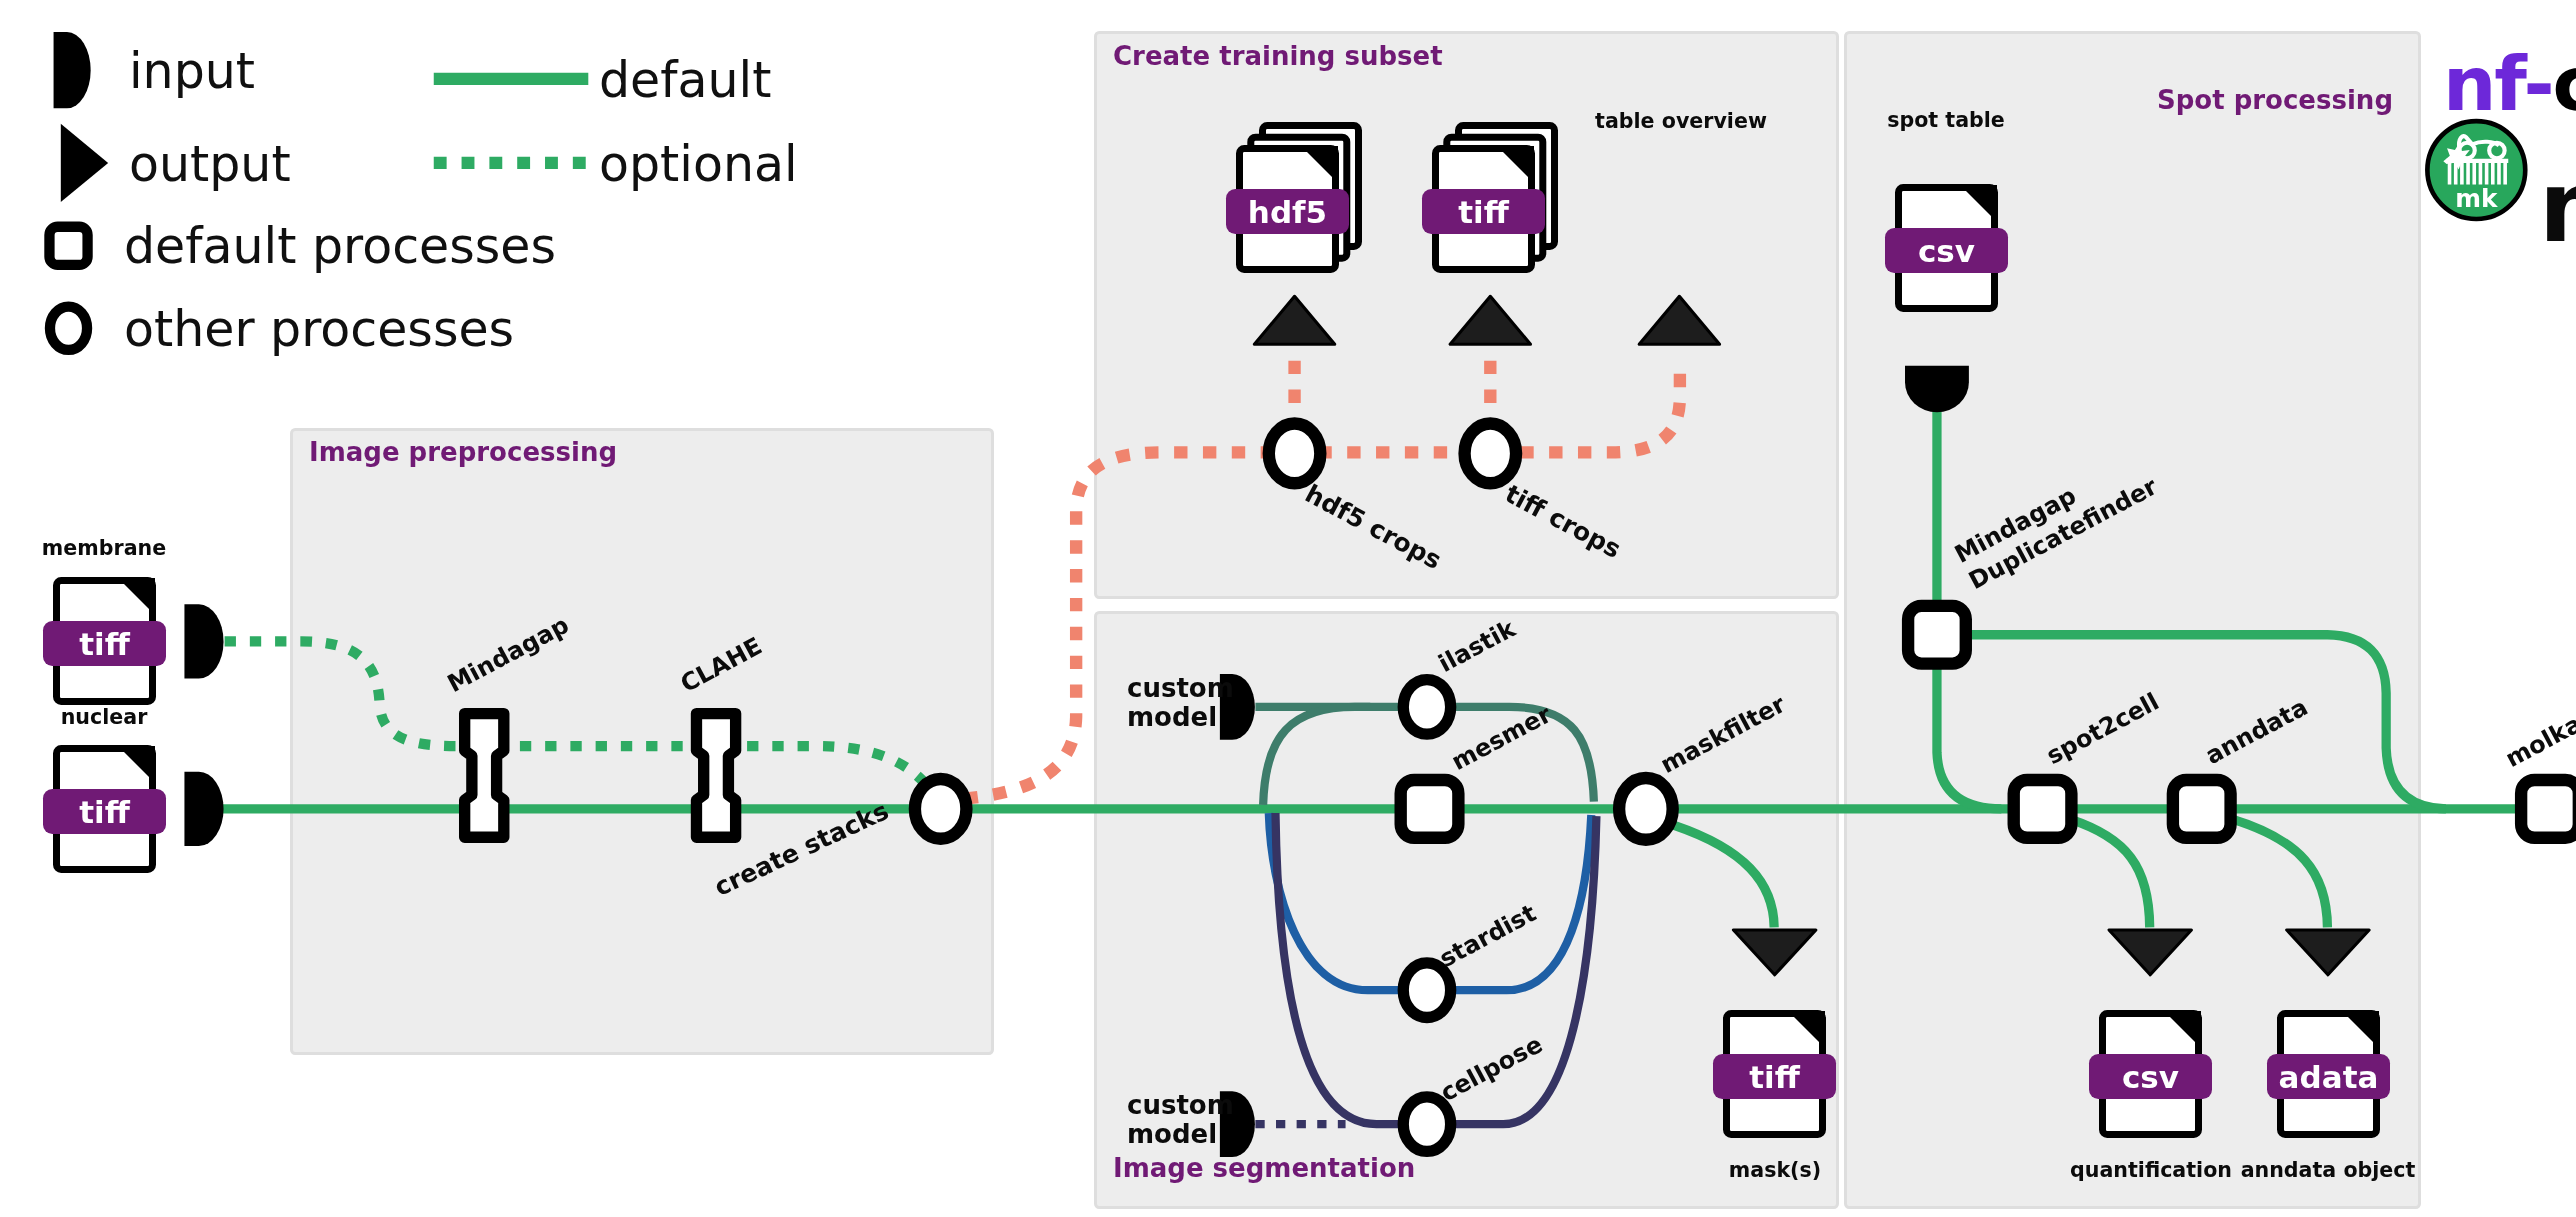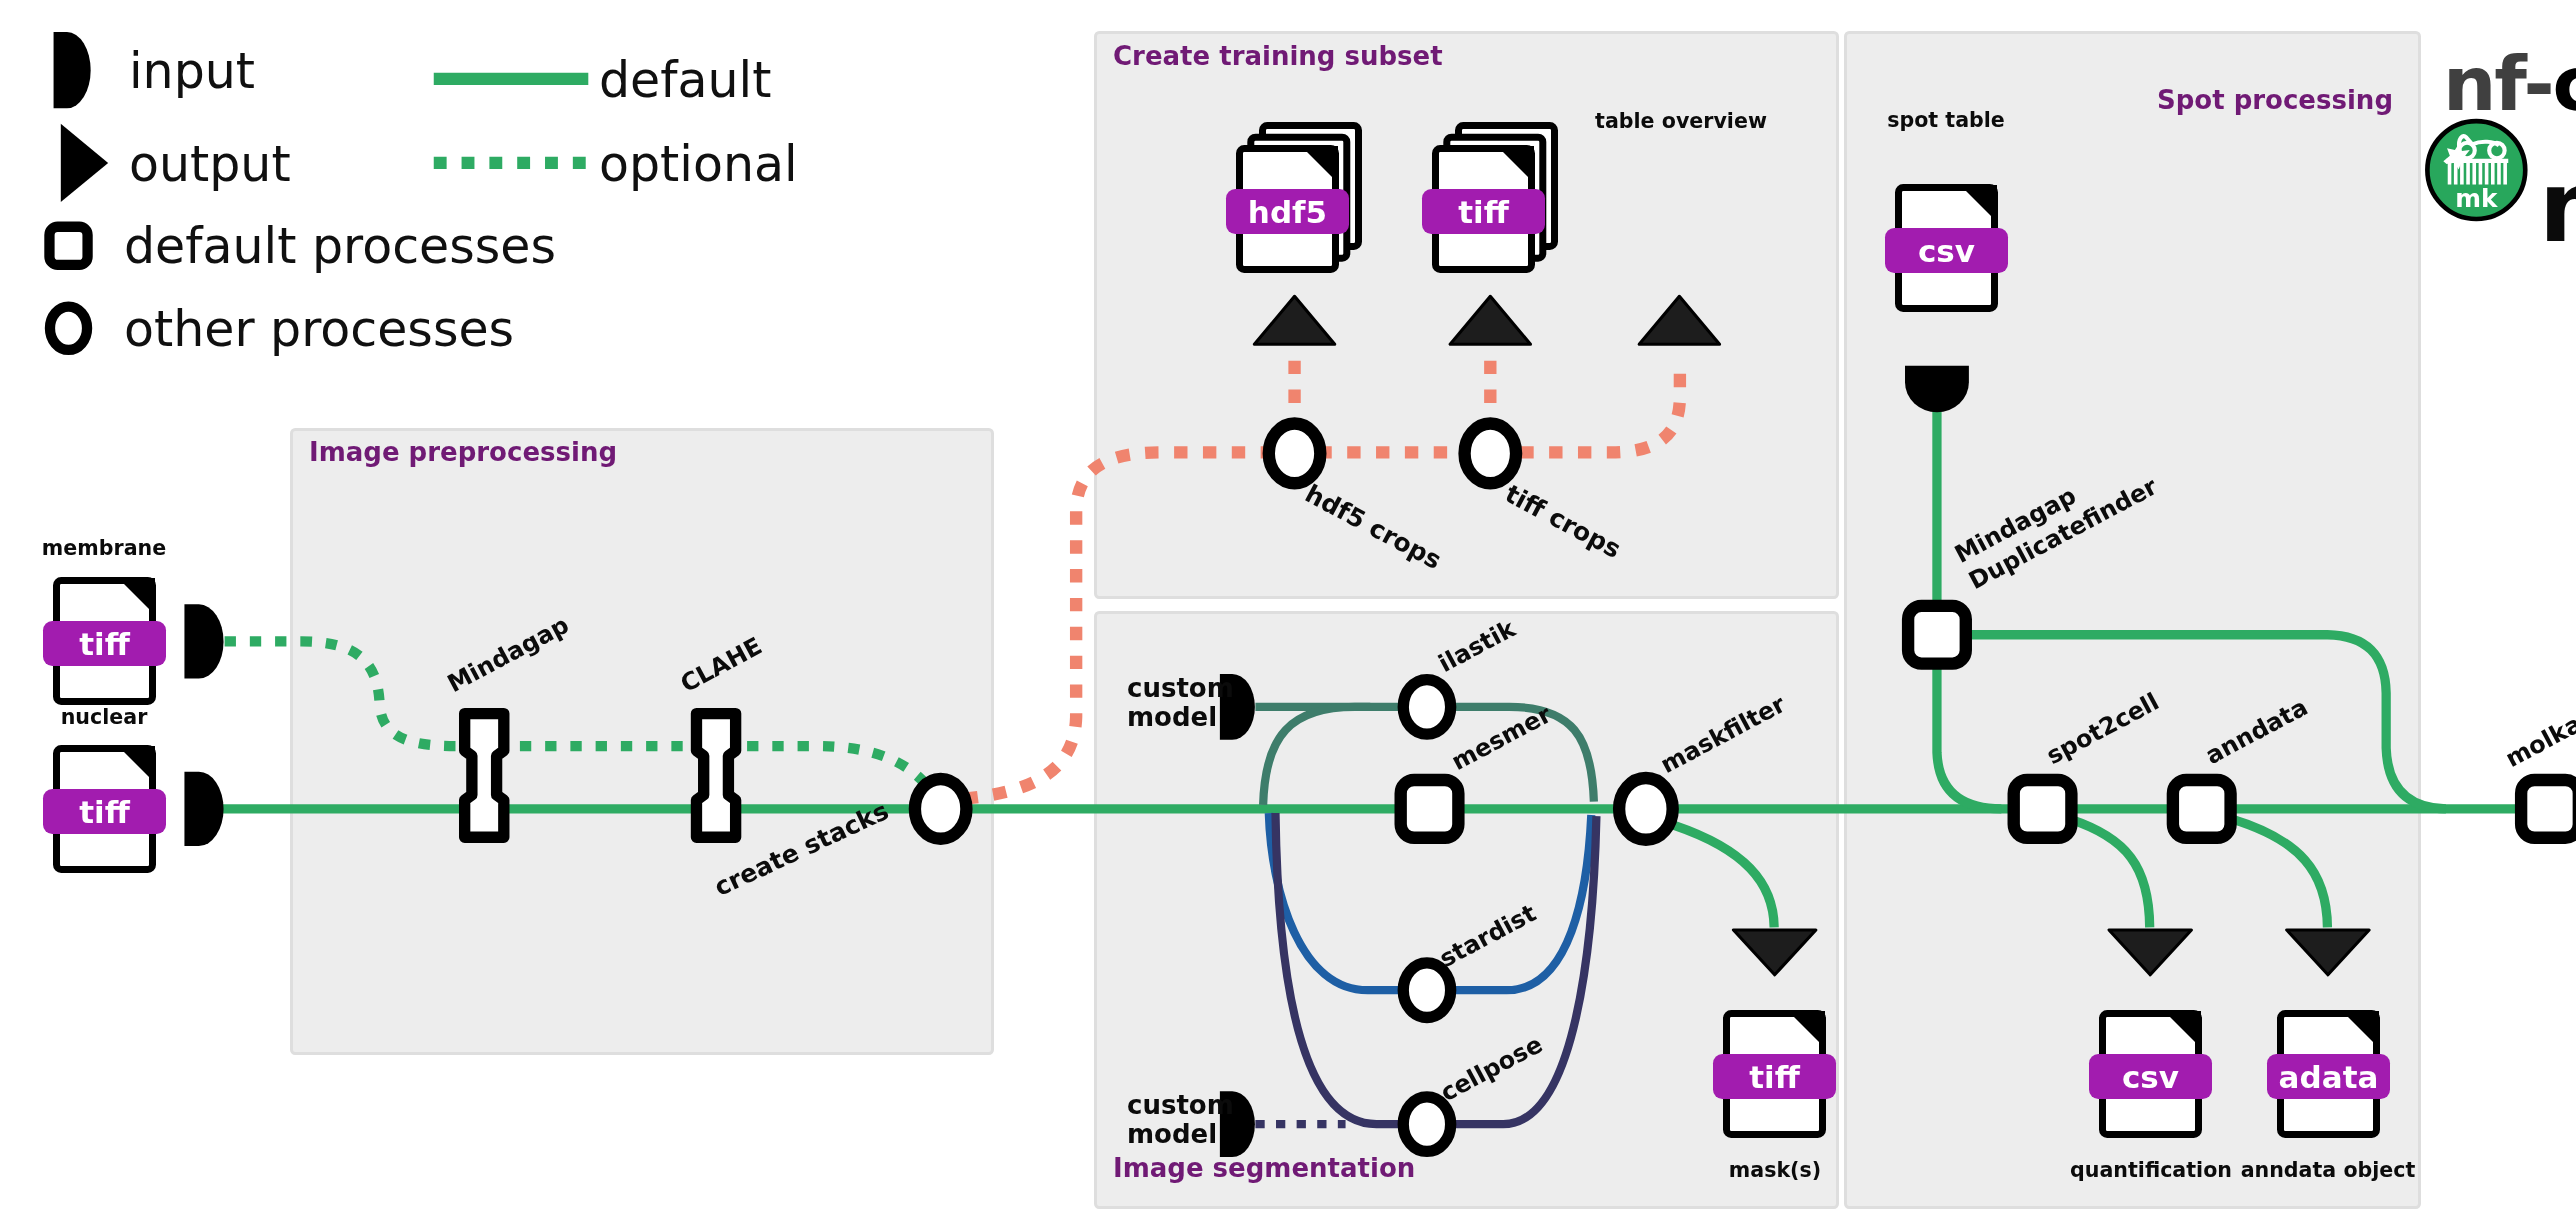--- a/index.html
+++ b/index.html
@@ -20,26 +20,26 @@
   .legtxt{position:absolute;font-weight:500;font-size:49px;color:#101010;z-index:8;white-space:nowrap;text-align:right;}
   
   .file{position:absolute;width:103px;height:129px;z-index:7;}
   .file .sheet,.file .page{position:absolute;left:0;top:0;width:89px;height:114px;background:#fff;
         border:7.2px solid #000;border-radius:8.2px;}
   .file .s2{transform:translate(11.3px,-11.3px);}
   .file .s3{transform:translate(23px,-23px);}
   .file .page{z-index:2;}
   .file .fold{position:absolute;right:1px;top:1px;width:0;height:0;z-index:3;
         border-top:37px solid #000;border-left:37px solid transparent;}
-  .file .band{position:absolute;left:-10.3px;right:-10.3px;top:44px;height:45px;background:#a21caf;border-radius:9.3px;
+  .file .band{position:absolute;left:-10.3px;right:-10.3px;top:44px;height:45px;background:#701a75;border-radius:9.3px;
         z-index:4;color:#fff;font-size:31px;font-weight:700;display:flex;align-items:center;justify-content:center;}
   
   .logo1{position:absolute;left:2443px;top:40px;font-size:75px;font-weight:700;letter-spacing:-2.1px;z-index:9;}
   .logo2{position:absolute;left:2539px;top:150px;font-size:98px;font-weight:700;letter-spacing:-3.1px;z-index:9;color:#0b0b0b;}
-  .gr{color:#404040;}
+  .gr{color:#6d28d9;}
 </style>
 </head>
 <body>
 
 <div id="canvas">
 
   <div class="box" style="left:290px;top:428px;width:698px;height:621px;"></div>
   <div class="box" style="left:1094px;top:31px;width:739px;height:562px;"></div>
   <div class="box" style="left:1094px;top:611px;width:739px;height:592px;"></div>
   <div class="box" style="left:1844px;top:31px;width:571px;height:1172px;"></div>

